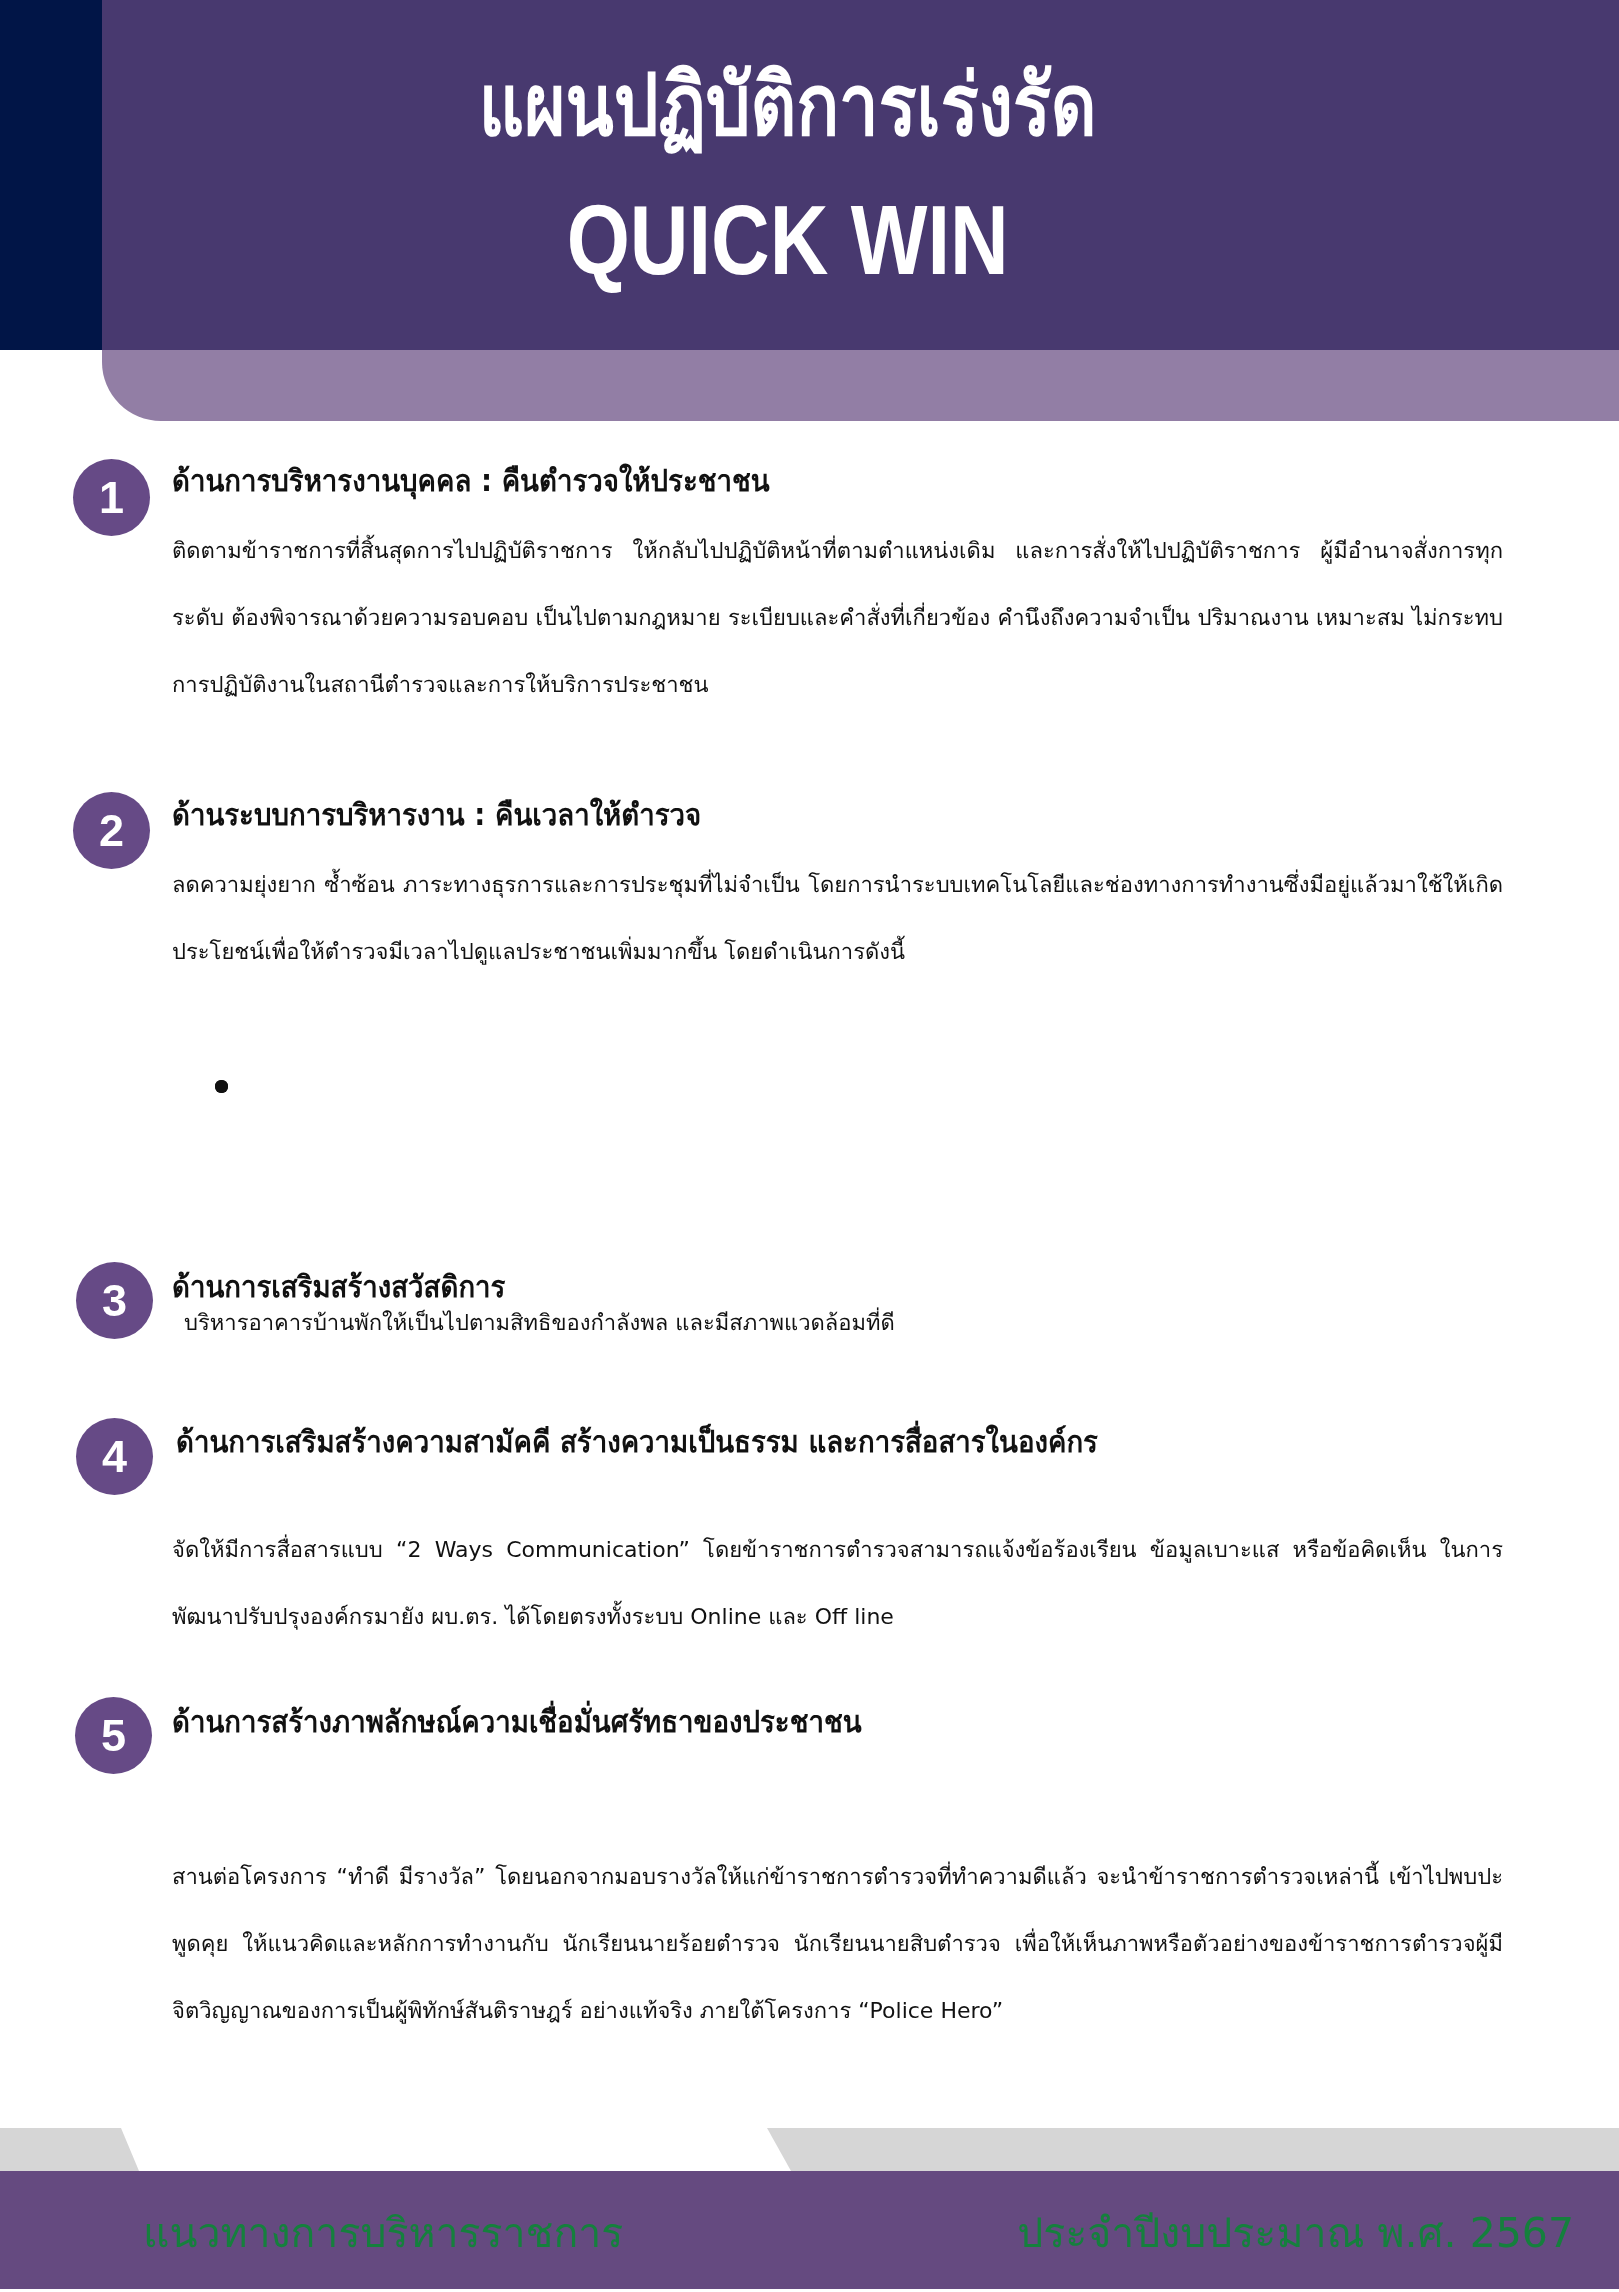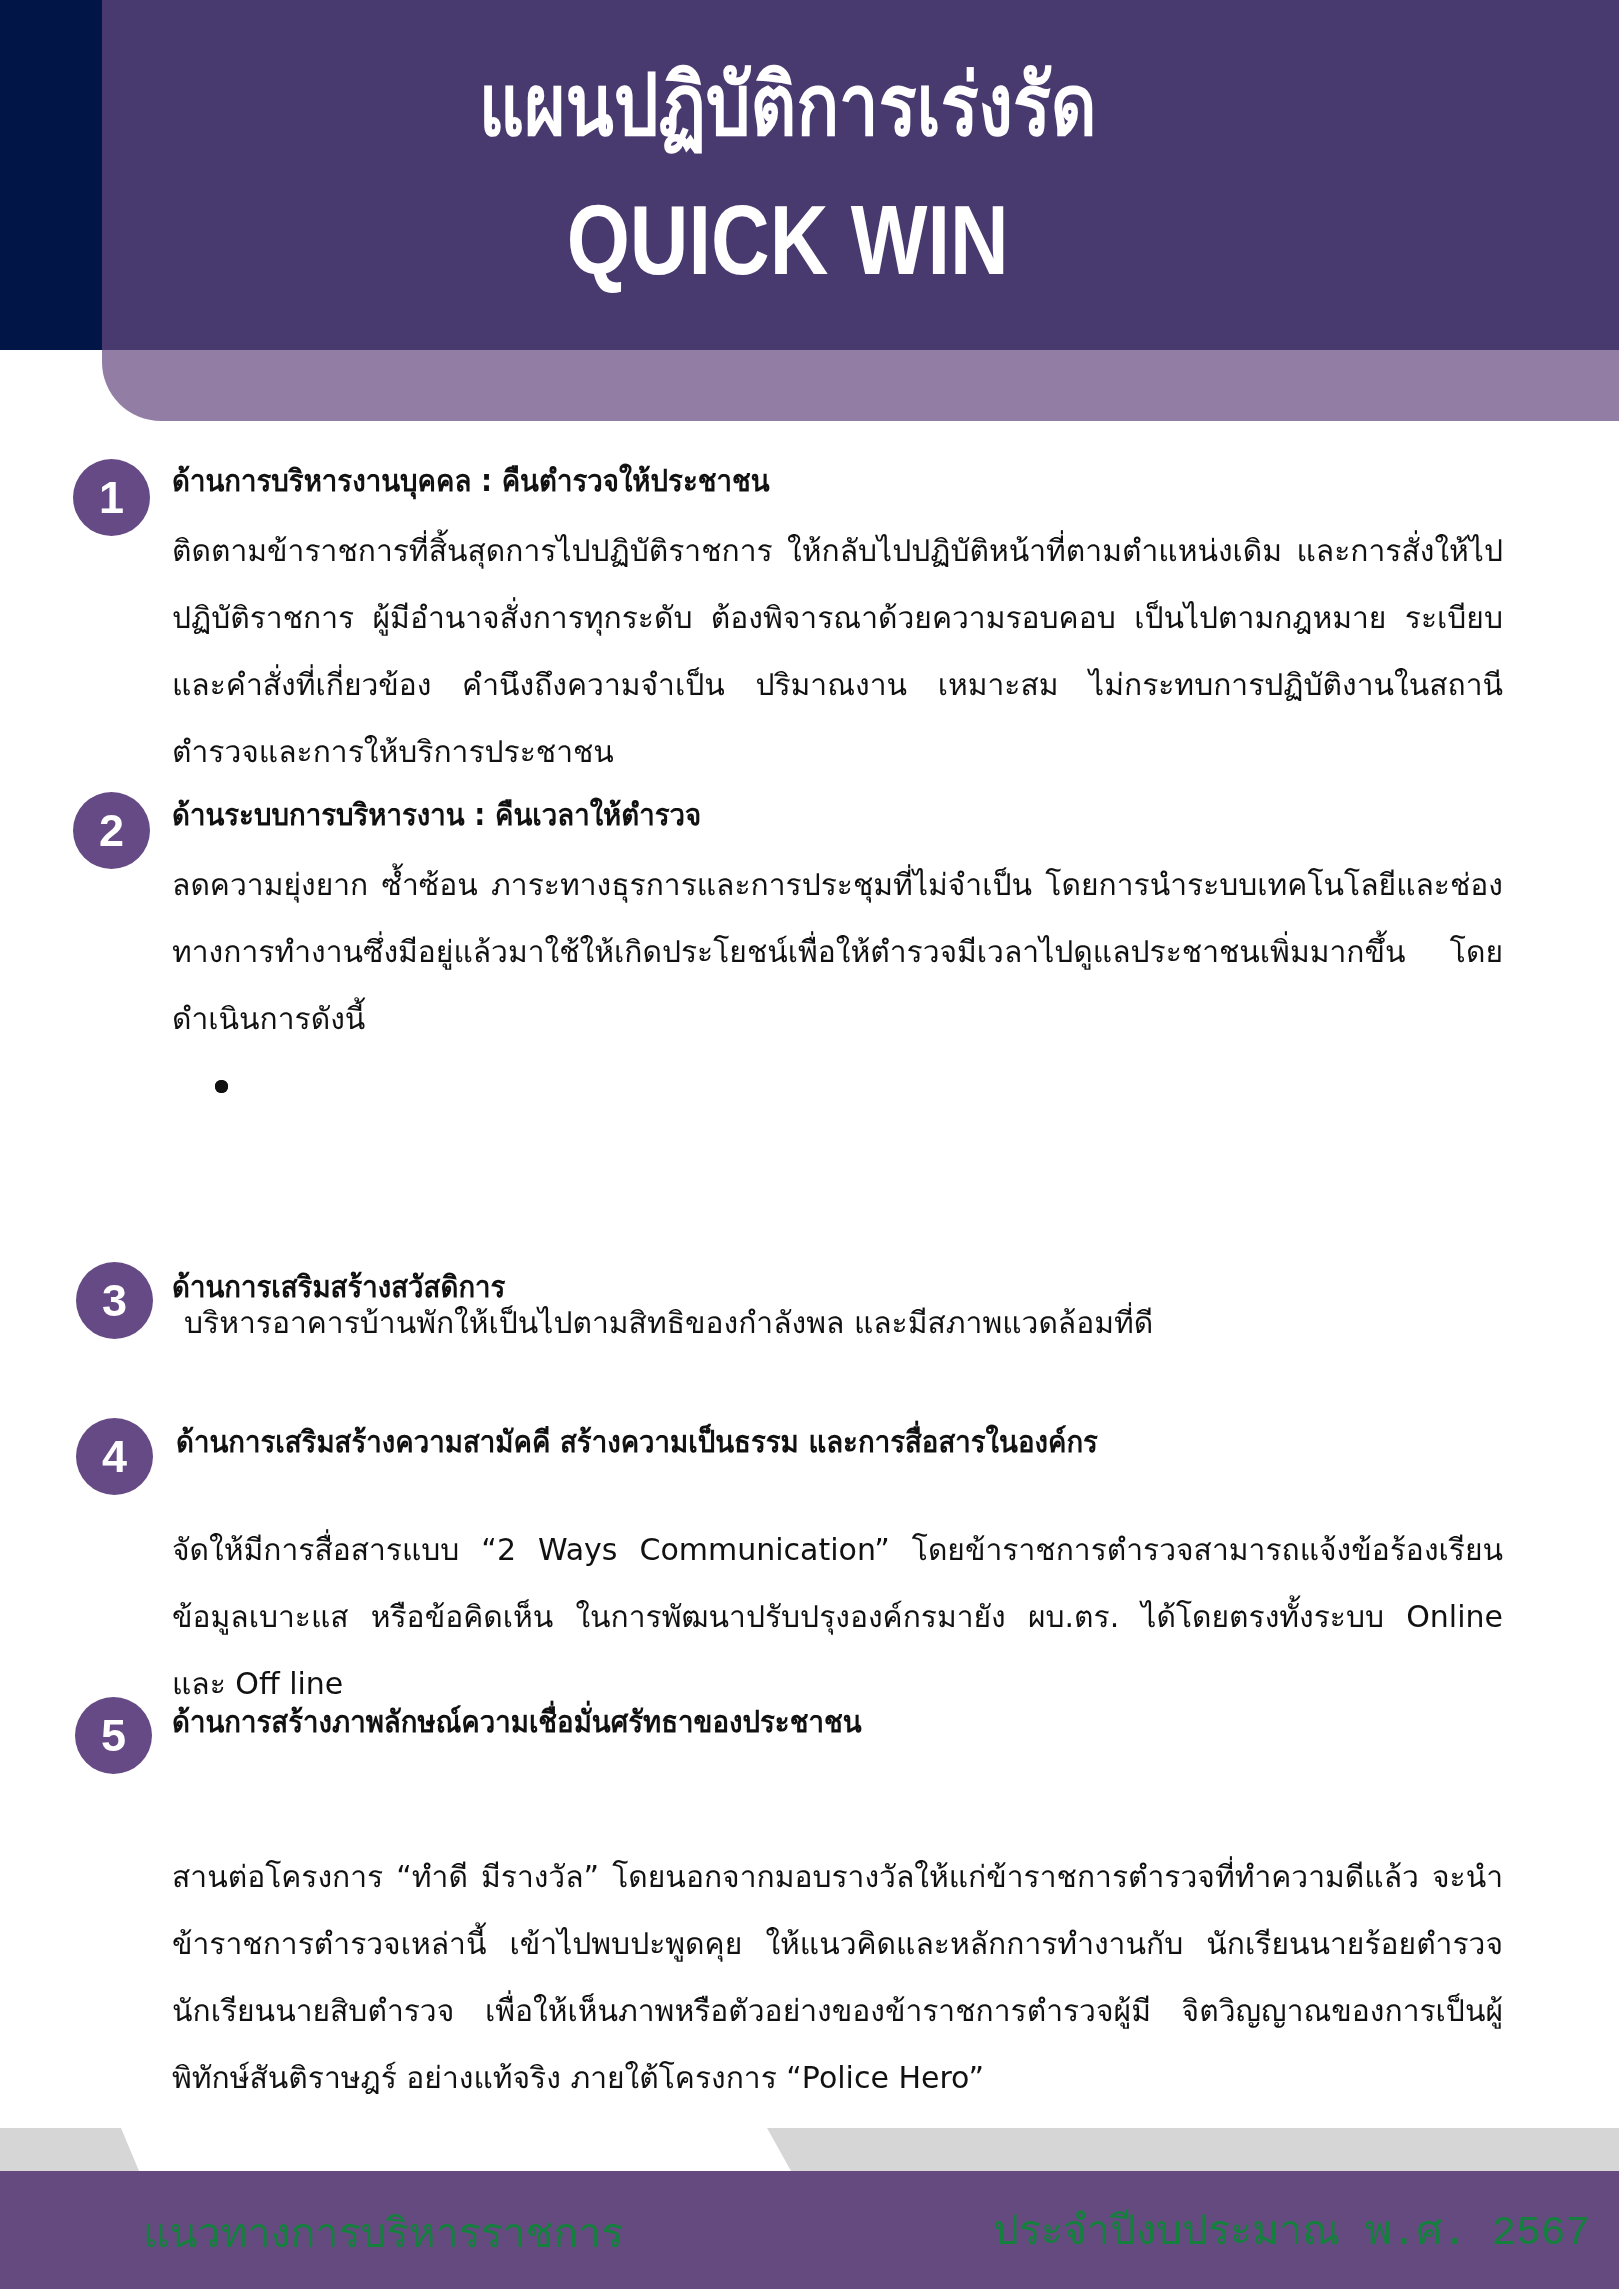--- a/index.html
+++ b/index.html
@@ -25,36 +25,36 @@
     position: absolute; width: 77px; height: 77px; border-radius: 50%;
     background: #664a86; color: #ffffff;
     font-family: "Liberation Sans", sans-serif; font-weight: bold; font-size: 45px;
     display: flex; align-items: center; justify-content: center;
   }
   .sec-heading {
     position: absolute; left: 172px; font-weight: bold; font-size: 30px; line-height: 39px; white-space: nowrap;
     transform: scaleX(0.92); transform-origin: 0 0;
   }
   .sec-body {
-    position: absolute; left: 172px; width: 1331px; font-size: 30px; line-height: 67px; text-align: justify;
+    position: absolute; left: 172px; width: 1331px; font-size: 22px; line-height: 67px; text-align: justify;
   }
   .sec-body p { margin: 0; }
   .bullets { position: absolute; left: 215px; margin: 0; padding: 0; list-style: none; }
   .bullets li { position: relative; font-size: 30px; line-height: 67px; padding-left: 40px; white-space: nowrap; }
   .bullets li .dot { position: absolute; left: 0; top: 28px; width: 12.5px; height: 12.5px; border-radius: 50%; background: #111; }
 
   .footer-grey { position: absolute; left: 0; top: 2128px; width: 1619px; height: 43px; background: #d6d6d6; }
   .footer-gap {
     position: absolute; top: 2128px; left: 121px; width: 670px; height: 43px; background: #ffffff;
     clip-path: polygon(0 0, 646px 0, 670px 100%, 18px 100%);
   }
   .footer-bar { position: absolute; left: 0; top: 2171px; width: 1619px; height: 118px; background: #654a80; }
   .footer-left, .footer-right { position: absolute; top: 2208px; color: #15803d; font-size: 41px; line-height: 50px; white-space: nowrap; }
   .footer-left { left: 143px; }
-  .footer-right { right: 29px; font-family: Liberation Mono, monospace; }
+  .footer-right { right: 45px; }
 </style>
 </head>
 <body>
 
 <div class="navy-strip"></div>
 <div class="header-band"></div>
 <div class="header-sub"></div>
 <div class="title title-th">แผนปฏิบัติการเร่งรัด</div>
 <div class="title title-en">QUICK WIN</div>
 

